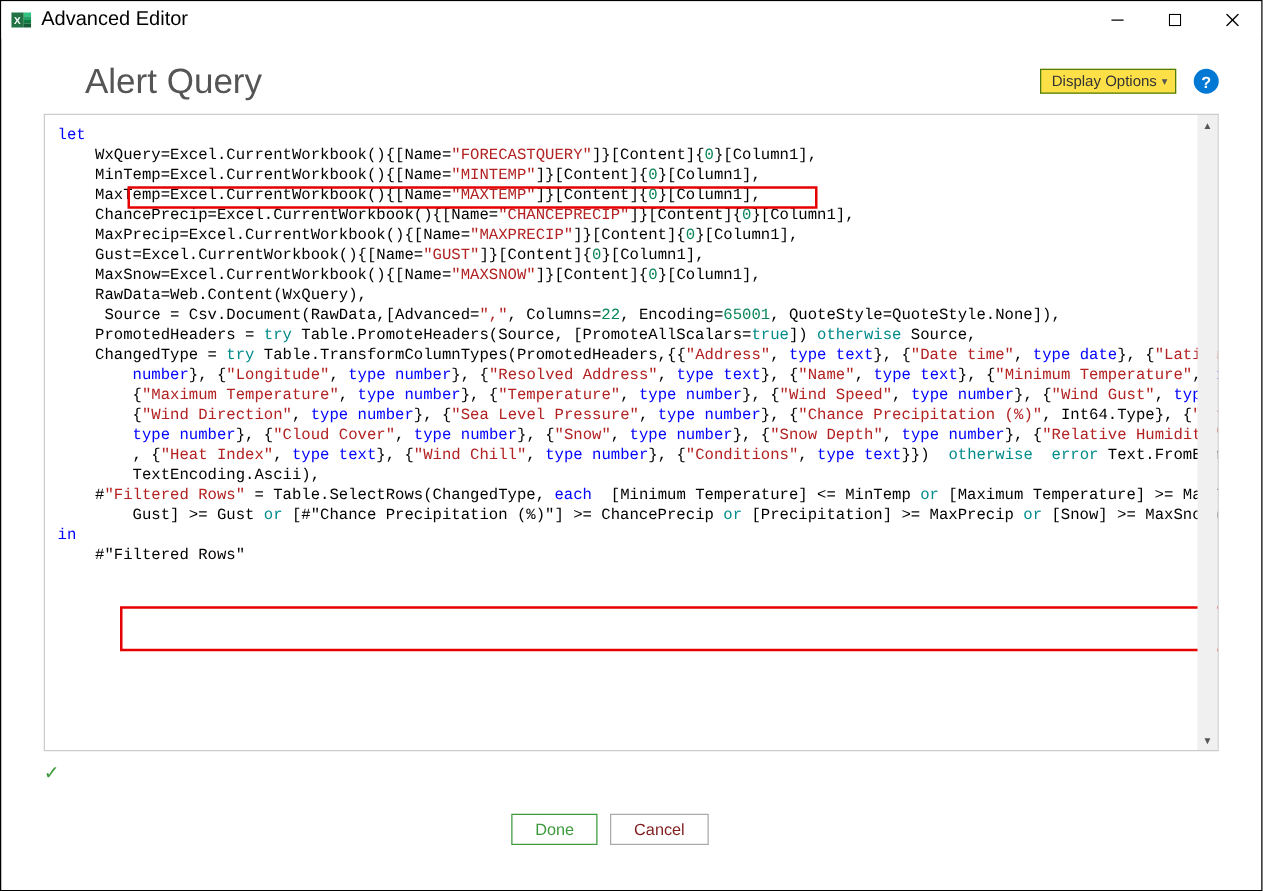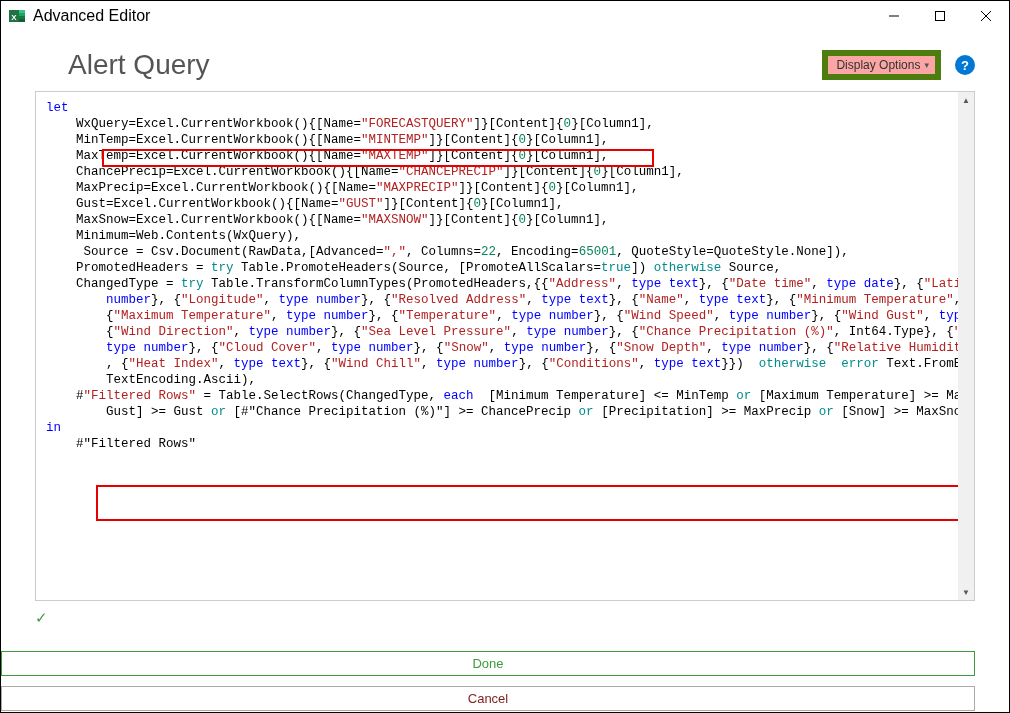--- a/index.html
+++ b/index.html
@@ -8,21 +8,21 @@
 .titlebar { height: 30px; display: flex; align-items: center; padding: 0 0 0 8px; background: #fff; }
 .titlebar .app-icon { width: 16px; height: 16px; margin-right: 8px; display: flex; align-items: center; justify-content: center; }
 .titlebar .app-icon svg { width: 16px; height: 16px; }
 .titlebar .title { font-size: 16px; color: #000; }
 .titlebar .win-controls { margin-left: auto; display: flex; }
 .titlebar .win-btn { width: 46px; height: 30px; display: flex; align-items: center; justify-content: center; font-size: 11px; color: #000; }
 
 .header { padding: 18px 34px 10px 34px; display: flex; align-items: center; margin-left: 33px; }
 .header h1 { font-size: 28px; font-weight: 300; color: #555; }
 .header .right { margin-left: auto; display: flex; align-items: center; gap: 14px; }
-.display-opts { border: 6px solid #4d7c0f; padding: 2px 6px 2px 8px; font-size: 12px; color: #333; background: #fca5a5; display: flex; align-items: center; gap: 4px; text-align: center; }
+.display-opts { border: 1px solid #4d7c0f; padding: 2px 6px 2px 8px; font-size: 12px; color: #333; background: #fde047; display: flex; align-items: center; gap: 4px; text-align: center; }
 .display-opts .caret { font-size: 9px; color: #555; }
 .help-icon { width: 20px; height: 20px; border-radius: 50%; background: #0078d4; color: #fff; display: flex; align-items: center; justify-content: center; font-size: 13px; font-weight: bold; }
 
 .editor-wrap { margin: 0 34px; border: 1px solid #ccc; height: 510px; position: relative; overflow: hidden; background: #fff; }
 .editor { padding: 8px 10px; font-family: Consolas, "Courier New", monospace; font-size: 12.5px; line-height: 16px; white-space: pre; color: #000; position: relative; }
 
 .kw-blue { color: #0000ff; text-align: center; }
 .kw-teal { color: #008b8b; }
 .kw-darkred { color: #b22222; }
 .kw-num { color: #098658; }
@@ -32,21 +32,21 @@
 .hl2 { left: 60px; top: 393px; width: 920px; height: 36px; }
 
 .scrollbar { position: absolute; right: 0; top: 0; bottom: 0; width: 16px; background: #f0f0f0; }
 .scrollbar .sbtn { height: 16px; display: flex; align-items: center; justify-content: center; font-size: 8px; color: #555; }
 .scrollbar .track { position: absolute; top: 16px; bottom: 16px; left: 0; right: 0; }
 .scrollbar .bbtn { position: absolute; bottom: 0; left: 0; right: 0; }
 
 .status-row { margin: 8px 34px 0 34px; display: flex; align-items: center; gap: 8px; color: #555; font-size: 13px; }
 .check { color: #3c9a3c; font-size: 15px; }
 
-.button-row { display: flex; justify-content: center; gap: 10px; margin: 24px 34px 0 0; flex-direction: column; }
+.button-row { display: flex; justify-content: center; gap: 10px; margin: 24px 34px 0 0; }
 .btn { min-width: 68px; padding: 4px 18px; border: 1px solid #aaa; background: #fff; font-size: 13px; color: #7f1d1d; font-family: inherit; }
 .btn.primary { border-color: #3c9a3c; color: #3c9a3c; }
 </style>
 </head>
 <body>
 
 <div class="titlebar">
   <span class="app-icon">
     <svg viewBox="0 0 16 16">
         <rect x="0" y="2" width="10" height="12" fill="#217346"></rect>
@@ -91,21 +91,21 @@
 
 <div class="editor-wrap">
 <div class="editor"><span class="kw-blue">let</span>
 <span>    WxQuery=Excel.CurrentWorkbook(){[Name=</span><span class="kw-darkred">"FORECASTQUERY"</span><span>]}[Content]{</span><span class="kw-num">0</span><span>}[Column1],</span>
 <span>    MinTemp=Excel.CurrentWorkbook(){[Name=</span><span class="kw-darkred">"MINTEMP"</span><span>]}[Content]{</span><span class="kw-num">0</span><span>}[Column1],</span>
 <span>    MaxTemp=Excel.CurrentWorkbook(){[Name=</span><span class="kw-darkred">"MAXTEMP"</span><span>]}[Content]{</span><span class="kw-num">0</span><span>}[Column1],</span>
 <span>    ChancePrecip=Excel.CurrentWorkbook(){[Name=</span><span class="kw-darkred">"CHANCEPRECIP"</span><span>]}[Content]{</span><span class="kw-num">0</span><span>}[Column1],</span>
 <span>    MaxPrecip=Excel.CurrentWorkbook(){[Name=</span><span class="kw-darkred">"MAXPRECIP"</span><span>]}[Content]{</span><span class="kw-num">0</span><span>}[Column1],</span>
 <span>    Gust=Excel.CurrentWorkbook(){[Name=</span><span class="kw-darkred">"GUST"</span><span>]}[Content]{</span><span class="kw-num">0</span><span>}[Column1],</span>
 <span>    MaxSnow=Excel.CurrentWorkbook(){[Name=</span><span class="kw-darkred">"MAXSNOW"</span><span>]}[Content]{</span><span class="kw-num">0</span><span>}[Column1],</span>
-<span>    Minimum=Web.Contents(WxQuery),</span>
+<span>    RawData=Web.Content(WxQuery),</span>
 <span>     Source = Csv.Document(RawData,[Advanced=</span><span class="kw-darkred">","</span><span>, Columns=</span><span class="kw-num">22</span><span>, Encoding=</span><span class="kw-num">65001</span><span>, QuoteStyle=QuoteStyle.None]),</span>
 <span>    PromotedHeaders = </span><span class="kw-teal">try</span><span> Table.PromoteHeaders(Source, [PromoteAllScalars=</span><span class="kw-teal">true</span><span>]) </span><span class="kw-teal">otherwise</span><span> Source,</span>
 <span>    ChangedType = </span><span class="kw-teal">try</span><span> Table.TransformColumnTypes(PromotedHeaders,{{</span><span class="kw-darkred">"Address"</span>, <span class="kw-blue">type text</span>}, {<span class="kw-darkred">"Date time"</span>, <span class="kw-blue">type date</span>}, {<span class="kw-darkred">"Latitude"</span>, <span class="kw-blue">type 
         number</span>}, {<span class="kw-darkred">"Longitude"</span>, <span class="kw-blue">type number</span>}, {<span class="kw-darkred">"Resolved Address"</span>, <span class="kw-blue">type text</span>}, {<span class="kw-darkred">"Name"</span>, <span class="kw-blue">type text</span>}, {<span class="kw-darkred">"Minimum Temperature"</span>, <span class="kw-blue">type number</span>}, 
         {<span class="kw-darkred">"Maximum Temperature"</span>, <span class="kw-blue">type number</span>}, {<span class="kw-darkred">"Temperature"</span>, <span class="kw-blue">type number</span>}, {<span class="kw-darkred">"Wind Speed"</span>, <span class="kw-blue">type number</span>}, {<span class="kw-darkred">"Wind Gust"</span>, <span class="kw-blue">type number</span>}, 
         {<span class="kw-darkred">"Wind Direction"</span>, <span class="kw-blue">type number</span>}, {<span class="kw-darkred">"Sea Level Pressure"</span>, <span class="kw-blue">type number</span>}, {<span class="kw-darkred">"Chance Precipitation (%)"</span>, <span>Int64.Type</span>}, {<span class="kw-darkred">"Precipitation"</span>, 
         <span class="kw-blue">type number</span>}, {<span class="kw-darkred">"Cloud Cover"</span>, <span class="kw-blue">type number</span>}, {<span class="kw-darkred">"Snow"</span>, <span class="kw-blue">type number</span>}, {<span class="kw-darkred">"Snow Depth"</span>, <span class="kw-blue">type number</span>}, {<span class="kw-darkred">"Relative Humidity"</span>, }
         , {<span class="kw-darkred">"Heat Index"</span>, <span class="kw-blue">type text</span>}, {<span class="kw-darkred">"Wind Chill"</span>, <span class="kw-blue">type number</span>}, {<span class="kw-darkred">"Conditions"</span>, <span class="kw-blue">type text</span>}})  <span class="kw-teal">otherwise</span>  <span class="kw-teal">error</span><span> Text.FromBinary(RawData, </span>
 <span>        TextEncoding.Ascii),</span>
 <span>    #</span><span class="kw-darkred">"Filtered Rows"</span><span> = Table.SelectRows(ChangedType, </span><span class="kw-blue">each</span><span>  [Minimum Temperature] &lt;= MinTemp </span><span class="kw-teal">or</span><span> [Maximum Temperature] &gt;= MaxTemp </span>

